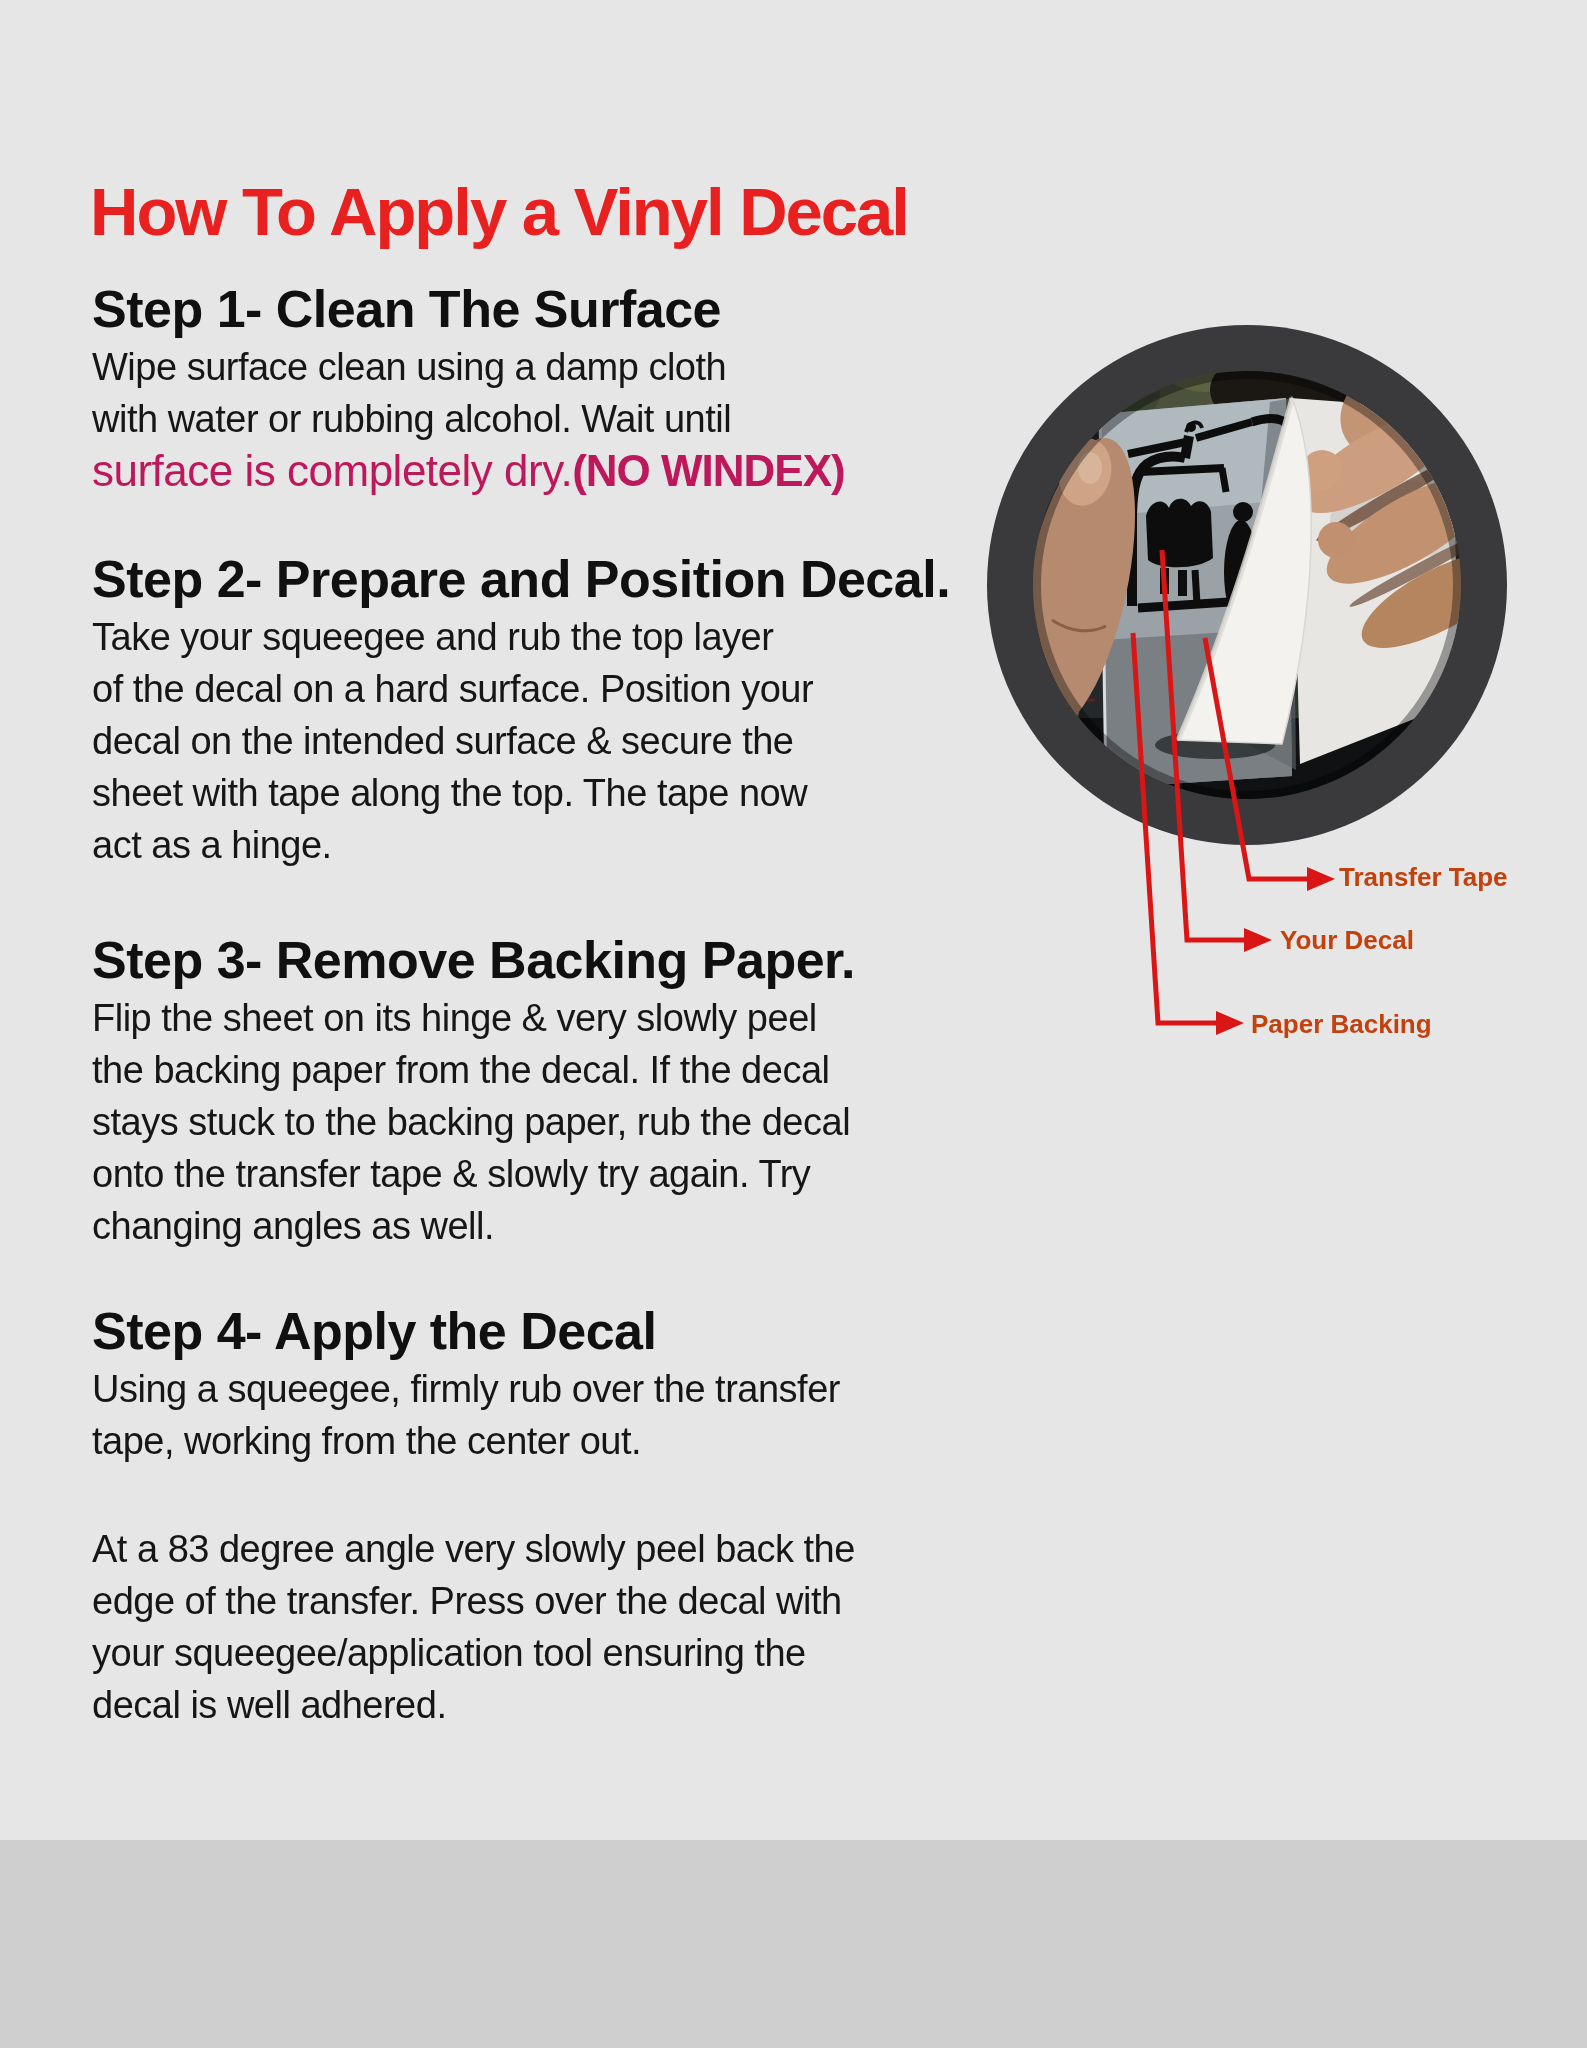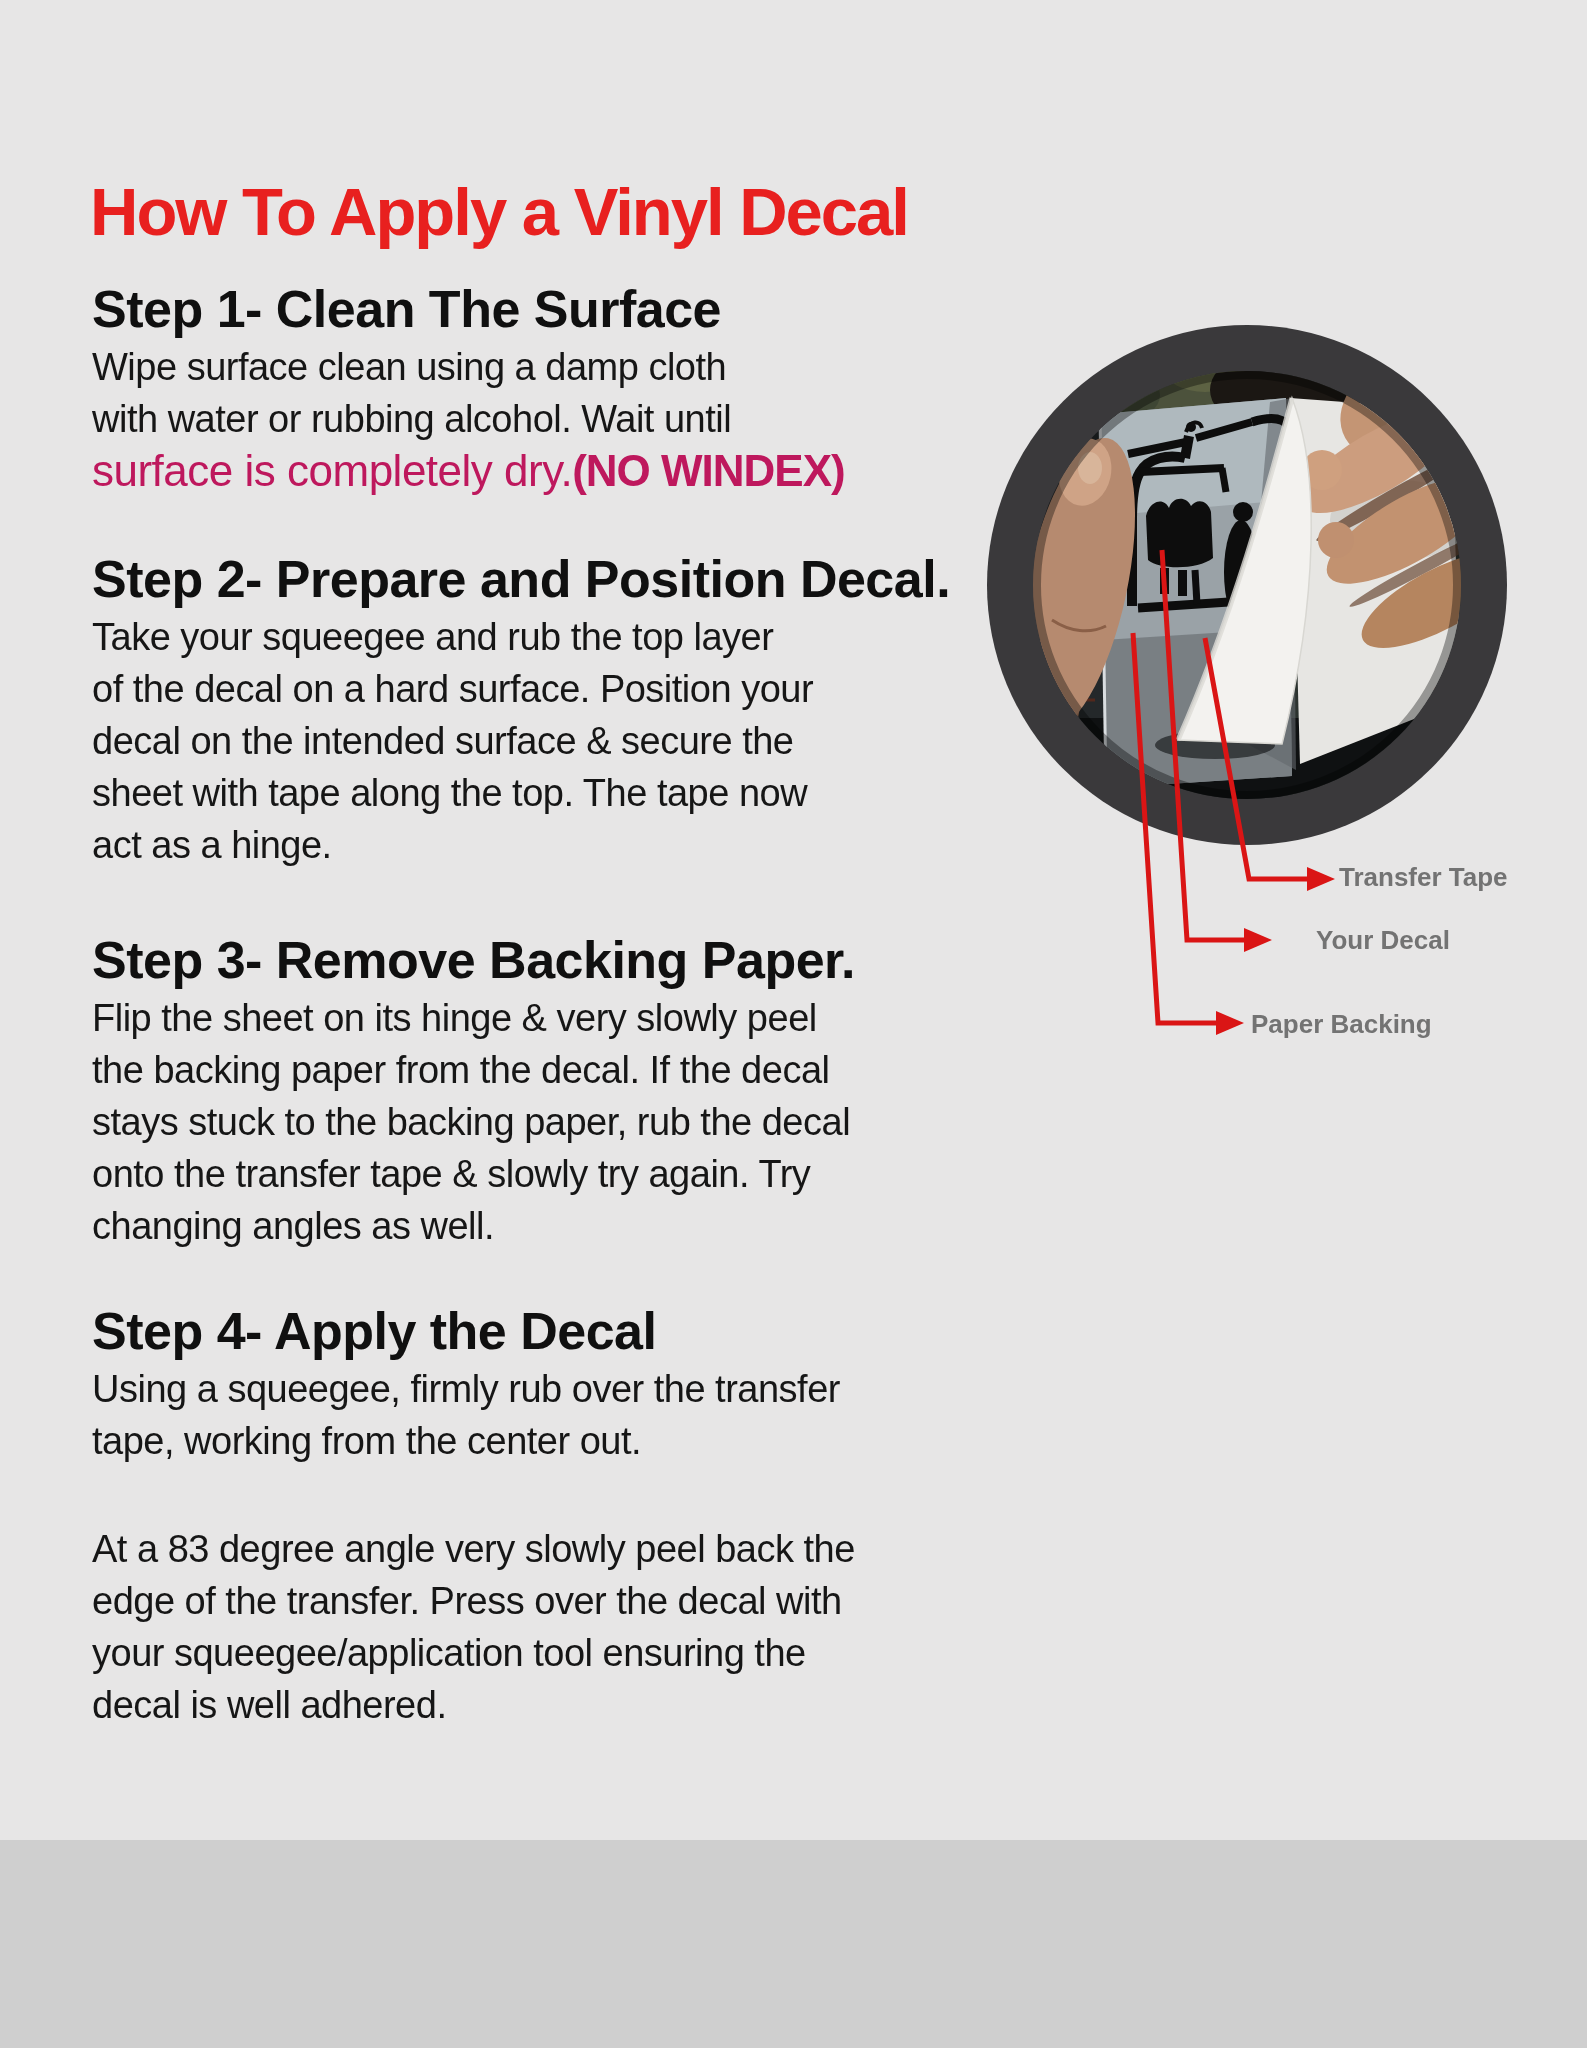--- a/index.html
+++ b/index.html
@@ -29,25 +29,25 @@
     font-size:44px;letter-spacing:-0.5px;line-height:52px;color:#be185d;white-space:nowrap;
   }
   .step .body-row b{font-weight:bold;letter-spacing:-1px;}
   #step-1{top:279px;}
   #step-2{top:549px;}
   #step-3{top:930px;}
   #step-4{top:1301px;}
   #step-5{top:1521px;}
   #step-6{top:1845px;}
   .diagram-label{
-    position:absolute;font-size:26px;font-weight:bold;color:#737373;
+    position:absolute;font-size:26px;font-weight:bold;color:#c2410c;
     line-height:30px;white-space:nowrap;
   }
   #label-transfer-tape{left:1339px;top:862px;}
-  #label-your-decal{left:1280px;top:925px;margin-left:36px;}
+  #label-your-decal{left:1280px;top:925px;}
   #label-paper-backing{left:1251px;top:1009px;}
   svg.diagram{position:absolute;left:0;top:0;}
 </style>
 </head>
 <body>
 
 <div class="page">
 
   <svg class="diagram" width="1587" height="2048" viewBox="0 0 1587 2048">
     <defs>

